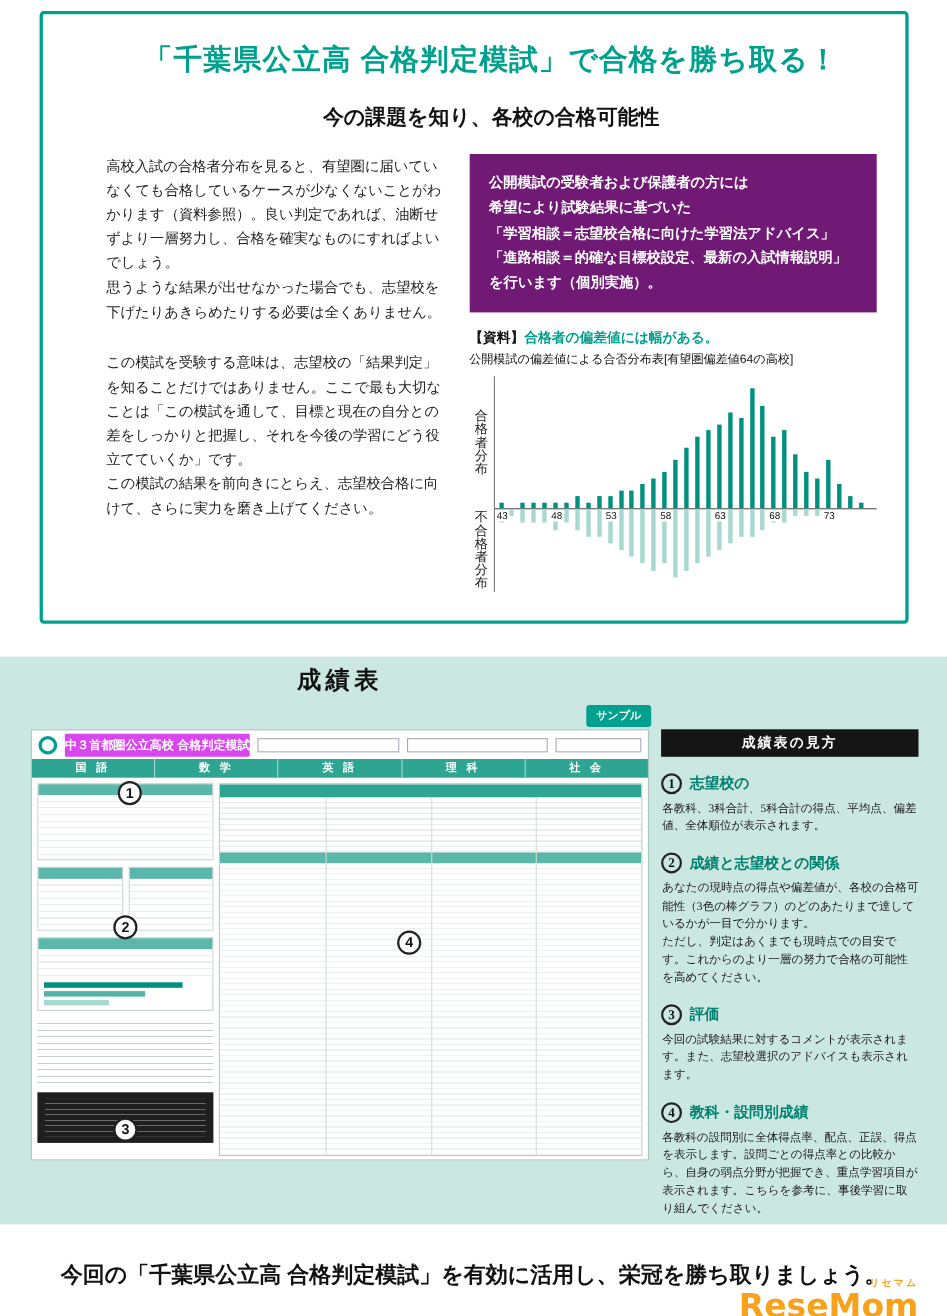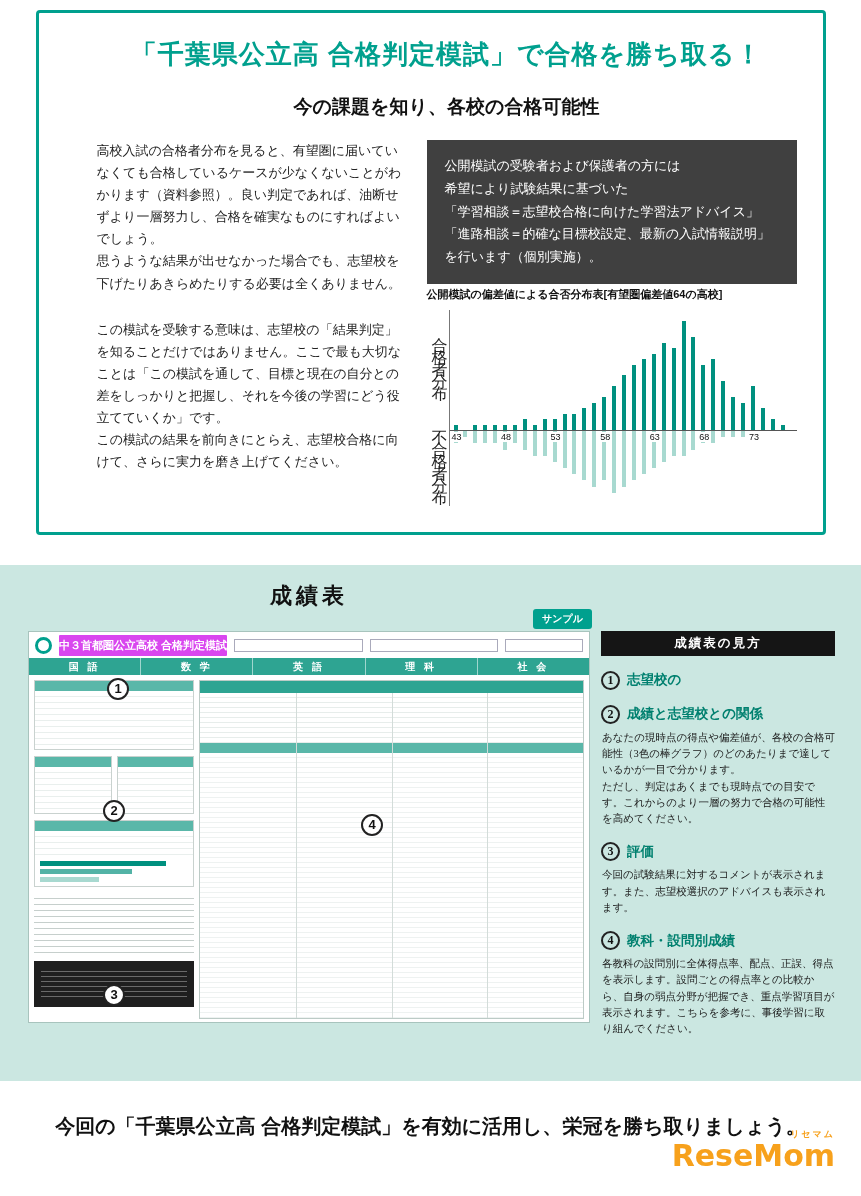--- a/index.html
+++ b/index.html
@@ -12,39 +12,39 @@
   
   .hero-wrap { padding-top: 10px; }
   .hero-box { width: 790px; margin: 0 auto; border: 3px solid #00A08E; border-radius: 4px; padding-bottom: 26px; background: #fff; padding-left: 32px; }
   .hero-title { text-align: center; color: #00A08E; font-size: 26px; font-weight: bold; margin: 24px 12px 0; letter-spacing: 1px; }
   .hero-subtitle { text-align: center; font-size: 19px; font-weight: bold; margin-top: 22px; color: #111; }
   .hero-cols { display: flex; gap: 16px; padding: 0 26px; margin-top: 20px; }
   .col-left { width: 352px; font-size: 13px; line-height: 1.7; color: #222; }
   .col-left p { white-space: pre-line; }
   .col-left p + p { margin-top: 24px; }
   .col-right { flex: 1; }
-  .notice { background: #404040; color: #fff; font-weight: normal; font-size: 13px; line-height: 1.75; padding: 15px 18px; white-space: pre-line; }
+  .notice { background: #701a75; color: #fff; font-weight: bold; font-size: 13px; line-height: 1.75; padding: 15px 18px; white-space: pre-line; }
   .chart-caption { margin-top: 15px; font-size: 12.5px; font-weight: bold; color: #111; }
   .chart-caption .hl { color: #00A08E; }
-  .chart-sub { font-size: 11px; font-weight: bold; margin-top: 3px; color: #111; }
+  .chart-sub { font-size: 11px; font-weight: normal; margin-top: 3px; color: #111; }
   .chart-wrap { display: flex; margin-top: 8px; }
   .ycol { width: 22px; display: flex; flex-direction: column; }
   .ytop { height: 121px; display: flex; align-items: center; justify-content: center; }
   .ybot { height: 75px; display: flex; align-items: center; justify-content: center; }
-  .vlabel { width: 12px; font-size: 16px; line-height: 12px; word-break: break-all; text-align: center; color: #222; }
+  .vlabel { width: 12px; font-size: 12px; line-height: 12px; word-break: break-all; text-align: center; color: #222; }
   .plot { position: relative; width: 348px; height: 196px; border-left: 1px solid #777; background: #fff; }
   .axis { position: absolute; left: 0; right: 0; top: 120px; height: 1px; background: #555; }
   .bar { position: absolute; width: 4px; }
   .bar.up { bottom: 76px; }
   .bar.down { top: 121px; }
   .tick { position: absolute; top: 122px; font-size: 9px; color: #111; background: #fff; padding: 0 1px; z-index: 3; }
 
   
   .mid { position: relative; margin-top: 30px; background: #CBE7E1; height: 516px; }
-  .mid-title { position: absolute; left: 28px; width: 562px; top: 16px; text-align: center; font-size: 22px; font-weight: bold; letter-spacing: 4px; color: #111; }
+  .mid-title { position: absolute; left: 28px; width: 562px; top: 6px; text-align: center; font-size: 22px; font-weight: bold; letter-spacing: 4px; color: #111; }
   .badge { position: absolute; left: 533px; top: 44px; background: #00A08E; color: #fff; font-size: 10px; font-weight: bold; padding: 3px 9px; border-radius: 3px; }
 
   .report { position: absolute; left: 28px; top: 66px; width: 562px; height: 392px; background: #fff; border: 1px solid #a8c4bd; }
   .rc-header { height: 26px; display: flex; align-items: center; gap: 7px; padding: 3px 6px 2px; }
   .rc-logo { width: 17px; height: 17px; border: 3px solid #00A08E; border-radius: 50%; flex: none; }
   .rc-title { background: #d946ef; color: #fff; font-size: 11px; font-weight: bold; padding: 3px 0; white-space: nowrap; border-radius: 1px; }
   .rc-field { height: 13px; border: 1px solid #aab; }
   .f1 { flex: 2; } .f2 { flex: 2; } .f3 { flex: 1.2; }
   .rc-subjects { height: 17px; background: #2EA492; display: flex; }
   .rc-subjects span { flex: 1; color: #fff; font-size: 10px; font-weight: bold; text-align: center; line-height: 17px; letter-spacing: 3px; border-left: 1px solid rgba(255,255,255,.55); }
@@ -107,20 +107,23 @@
 思うような結果が出せなかった場合でも、志望校を下げたりあきらめたりする必要は全くありません。</p>
         <p>この模試を受験する意味は、志望校の「結果判定」を知ることだけではありません。ここで最も大切なことは「この模試を通して、目標と現在の自分との差をしっかりと把握し、それを今後の学習にどう役立てていくか」です。
 この模試の結果を前向きにとらえ、志望校合格に向けて、さらに実力を磨き上げてください。</p>
       </div>
       <div class="col-right">
         <div class="notice">公開模試の受験者および保護者の方には
 希望により試験結果に基づいた
 「学習相談＝志望校合格に向けた学習法アドバイス」
 「進路相談＝的確な目標校設定、最新の入試情報説明」
 を行います（個別実施）。</div>
+        <div class="chart-caption">
+          <span>【資料】</span><span class="hl">合格者の偏差値には幅がある。</span>
+        </div>
         <div class="chart-sub">公開模試の偏差値による合否分布表[有望圏偏差値64の高校]</div>
         <div class="chart-wrap">
           <div class="ycol">
             <div class="ytop">
                 <span class="vlabel">合格者分布</span>
               </div>
             <div class="ybot">
                 <span class="vlabel">不合格者分布</span>
               </div>
           </div>
@@ -269,20 +272,21 @@
   </div>
 
   <aside class="guide">
     <div class="guide-header">成績表の見方</div>
 
     <div class="gitem">
       <div class="gi-head">
         <span class="gmark">1</span>
         <span class="gi-title">志望校の</span>
       </div>
+      <p class="gi-desc">各教科、3科合計、5科合計の得点、平均点、偏差値、全体順位が表示されます。</p>
     </div>
 
     <div class="gitem">
       <div class="gi-head">
         <span class="gmark">2</span>
         <span class="gi-title">成績と志望校との関係</span>
       </div>
       <p class="gi-desc">あなたの現時点の得点や偏差値が、各校の合格可能性（3色の棒グラフ）のどのあたりまで達しているかが一目で分かります。
 ただし、判定はあくまでも現時点での目安です。これからのより一層の努力で合格の可能性を高めてください。</p>
     </div>

